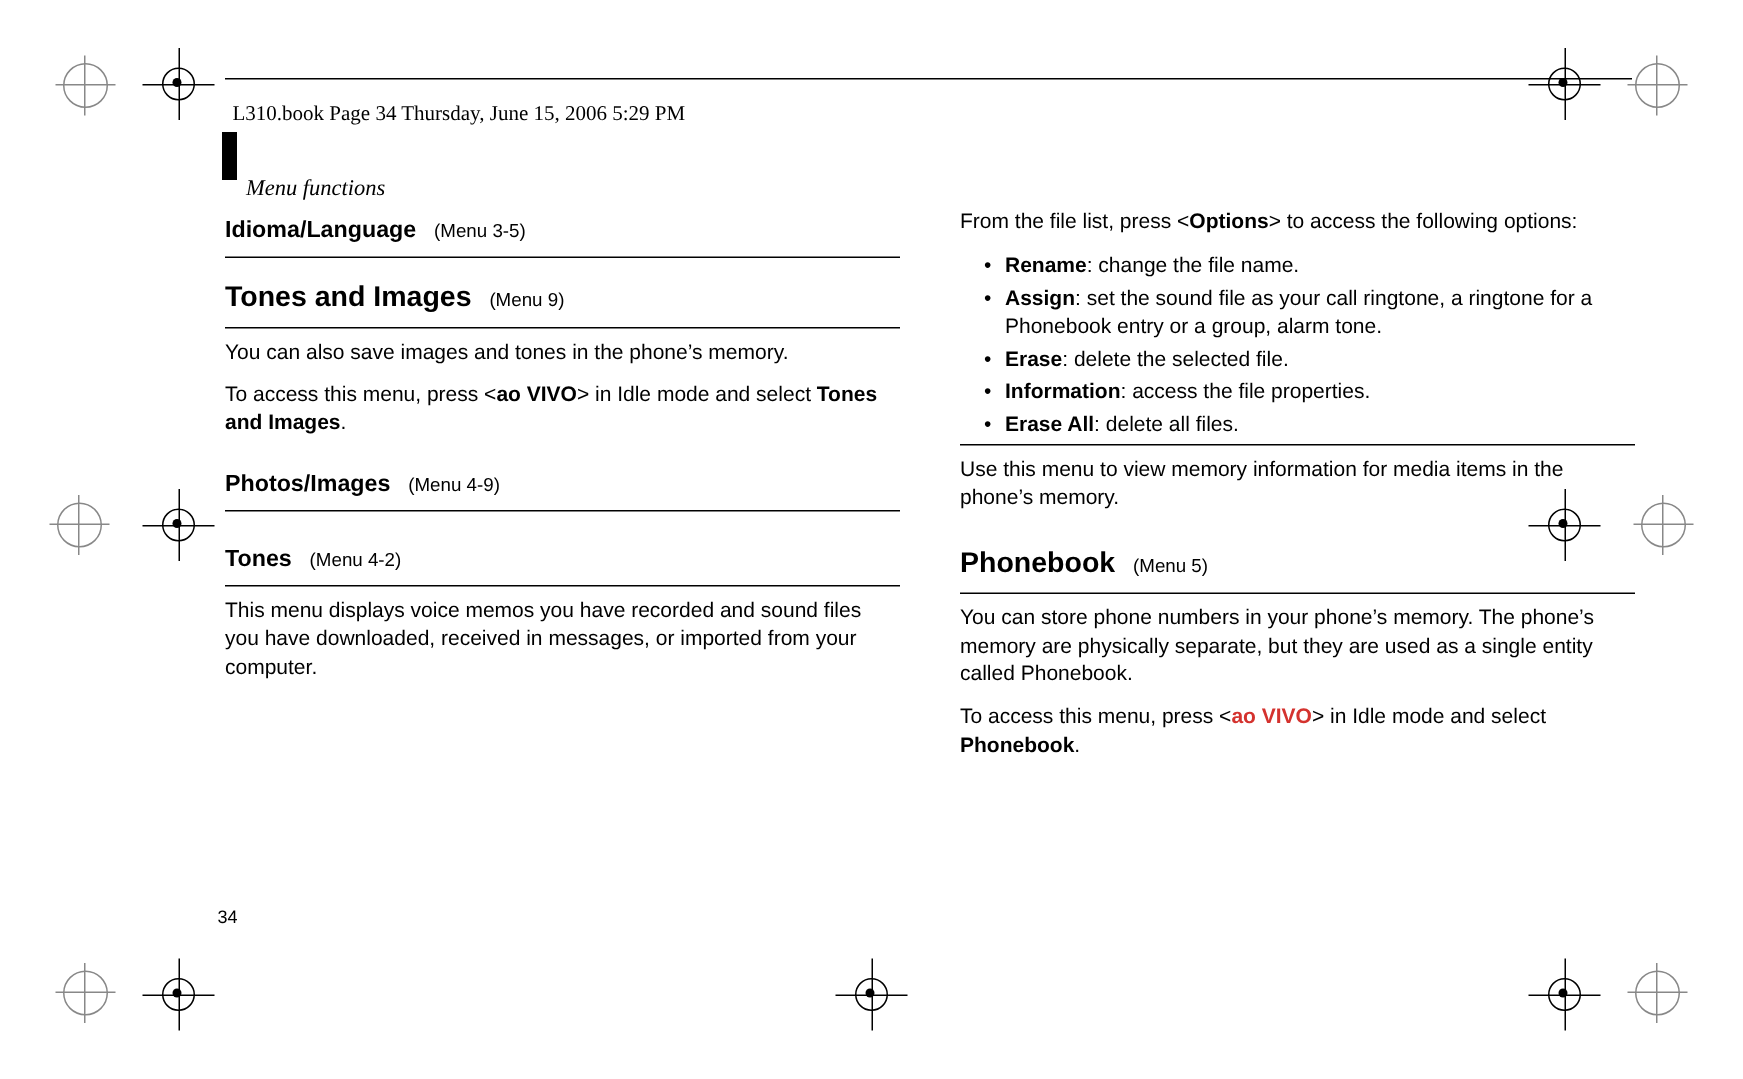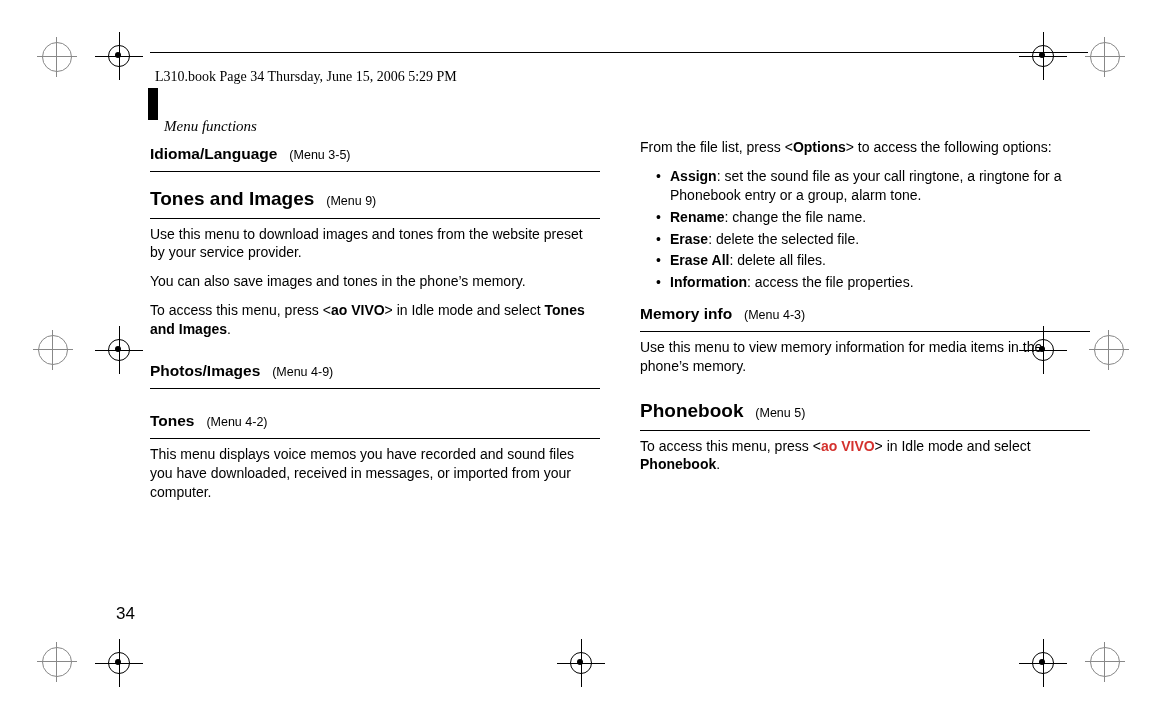--- a/index.html
+++ b/index.html
@@ -166,23 +166,23 @@
   li::before {
     content: "•";
     position: absolute;
     left: 0;
     top: 0;
   }
   .bold { font-weight: bold; }
   .red { color: #d4322e; font-weight: bold; }
   .page-num {
     position: absolute;
-    left: 116px;
+    left: 145px;
     top: 604px;
-    font-size: 17px;
+    font-size: 12px;
   }
 </style>
 </head>
 <body>
 
 <div class="crop-mark" style="top:42px;left:42px;">
     <div class="crop-circle"></div>
   </div>
 <div class="crop-mark" style="top:42px;right:42px;">
     <div class="crop-circle"></div>
@@ -237,21 +237,20 @@
       <span class="h1">Idioma/Language</span>
       <span class="menu-ref">(Menu 3-5)</span>
     </div>
     <hr class="rule">
 
     <div class="heading-row" style="margin-top:14px;">
       <span class="h1-big">Tones and Images</span>
       <span class="menu-ref">(Menu 9)</span>
     </div>
     <hr class="rule">
-    <p>Use this menu to download images and tones from the website preset by your service provider.</p>
     <p>You can also save images and tones in the phone’s memory.</p>
     <p>
       <span>To access this menu, press &lt;</span><span class="bold">ao VIVO</span><span>&gt; in Idle mode and select </span><span class="bold">Tones and Images</span><span>.</span>
     </p>
 
     <div class="heading-row">
       <span class="h1">Photos/Images</span>
       <span class="menu-ref">(Menu 4-9)</span>
     </div>
     <hr class="rule">
@@ -262,38 +261,35 @@
     </div>
     <hr class="rule">
     <p>This menu displays voice memos you have recorded and sound files you have downloaded, received in messages, or imported from your computer.</p>
   </div>
 
   <div class="column" style="padding-top:40px;">
     <p>
       <span>From the file list, press &lt;</span><span class="bold">Options</span><span>&gt; to access the following options:</span>
     </p>
     <ul>
+      <li><span class="bold">Rename</span><span>: change the file name.</span></li>
       <li><span class="bold">Assign</span><span>: set the sound file as your call ringtone, a ringtone for a Phonebook entry or a group, alarm tone.</span></li>
-      <li><span class="bold">Rename</span><span>: change the file name.</span></li>
       <li><span class="bold">Erase</span><span>: delete the selected file.</span></li>
+      <li><span class="bold">Information</span><span>: access the file properties.</span></li>
       <li><span class="bold">Erase All</span><span>: delete all files.</span></li>
-      <li><span class="bold">Information</span><span>: access the file properties.</span></li>
     </ul>
 
-    <div class="heading-row" style="margin-top:12px;">
-      <span class="h1">Memory info</span>
-      <span class="menu-ref">(Menu 4-3)</span>
-    </div>
     <hr class="rule">
     <p>Use this menu to view memory information for media items in the phone’s memory.</p>
 
     <div class="heading-row" style="">
       <span class="h1-big">Phonebook</span>
       <span class="menu-ref">(Menu 5)</span>
     </div>
     <hr class="rule">
+    <p>You can store phone numbers in your phone’s memory. The phone’s memory are physically separate, but they are used as a single entity called Phonebook.</p>
     <p>
       <span>To access this menu, press &lt;</span><span class="red">ao VIVO</span><span>&gt; in Idle mode and select </span><span class="bold">Phonebook</span><span>.</span>
     </p>
   </div>
 </div>
 
 <div class="page-num">34</div>
 
 </body></html>

